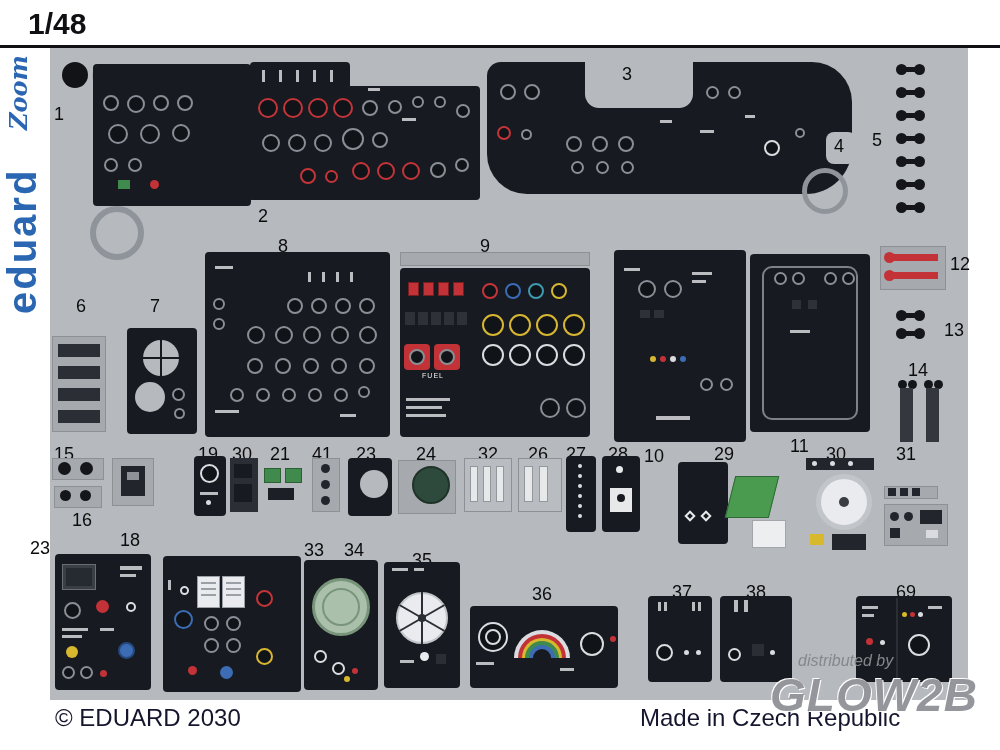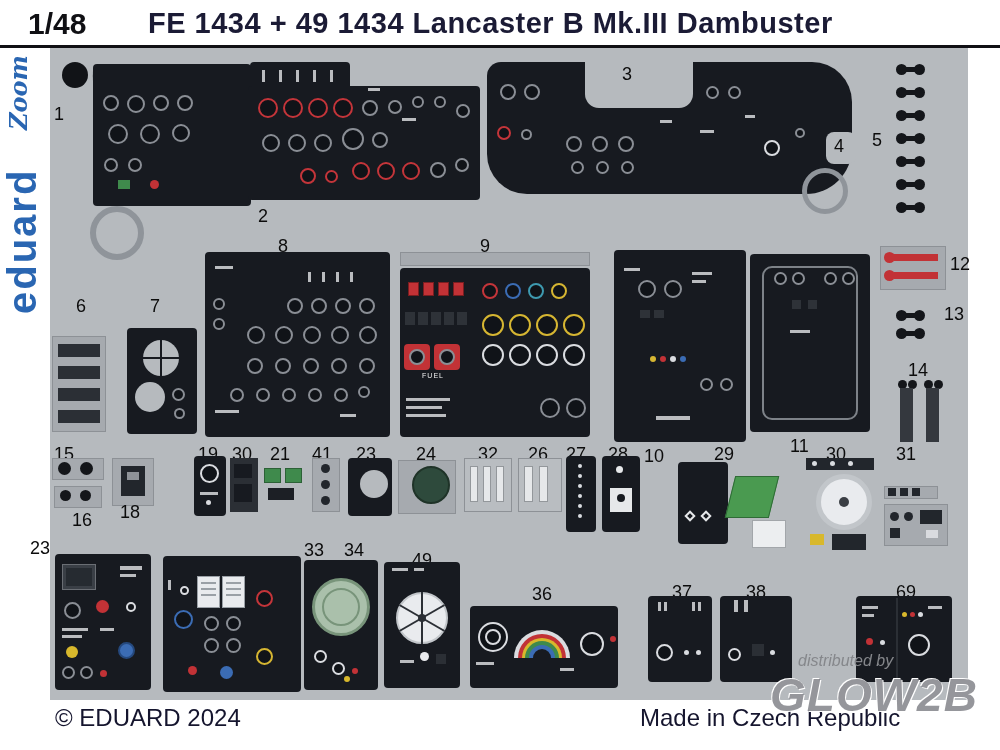--- a/index.html
+++ b/index.html
@@ -29,21 +29,20 @@
   .rb{position:absolute;left:514px;top:630px;width:56px;height:28px;overflow:hidden}
   .rb i{position:absolute;border-radius:50%;display:block}
 </style>
 </head>
 <body>
 
 <div id="page">
 
   <div class="header">
     <div class="scale">1/48</div>
-    <div class="title">FE 1434 + 49 1434 Lancaster B Mk.III Dambuster</div>
   </div>
 
   <div class="side">
     <div class="zoom-logo">Zoom</div>
     <div class="brand">eduard</div>
   </div>
 
   <div class="fret"></div>
 
   <div class="dot" style="left:62px;top:62px;width:26px;height:26px;background:#111317"></div>
@@ -260,21 +259,21 @@
   <div class="dot" style="left:884px;top:270px;width:11px;height:11px;background:#c23236"></div>
   <div class="abs" style="left:894px;top:272px;width:44px;height:7px;background:#c23236"></div>
   <div class="num" style="left:950px;top:254px">12</div>
 
   <div class="dot" style="left:896px;top:310px;width:11px;height:11px;background:#14161a"></div>
     <div class="dot" style="left:914px;top:310px;width:11px;height:11px;background:#14161a"></div>
     <div class="abs" style="left:902px;top:313px;width:14px;height:5px;background:#14161a"></div>
   <div class="dot" style="left:896px;top:328px;width:11px;height:11px;background:#14161a"></div>
     <div class="dot" style="left:914px;top:328px;width:11px;height:11px;background:#14161a"></div>
     <div class="abs" style="left:902px;top:331px;width:14px;height:5px;background:#14161a"></div>
-  <div class="num" style="left:944px;top:304px">13</div>
+  <div class="num" style="left:944px;top:320px">13</div>
 
   <div class="num" style="left:908px;top:360px">14</div>
   <div class="dot" style="left:898px;top:380px;width:9px;height:9px;background:#14161a"></div>
   <div class="dot" style="left:908px;top:380px;width:9px;height:9px;background:#14161a"></div>
   <div class="dot" style="left:924px;top:380px;width:9px;height:9px;background:#14161a"></div>
   <div class="dot" style="left:934px;top:380px;width:9px;height:9px;background:#14161a"></div>
   <div class="abs" style="left:900px;top:388px;width:13px;height:54px;background:#34383e"></div>
   <div class="abs" style="left:926px;top:388px;width:13px;height:54px;background:#34383e"></div>
 
   <div class="num" style="left:54px;top:444px">15</div>
@@ -282,21 +281,21 @@
   <div class="dot" style="left:58px;top:462px;width:13px;height:13px;background:#14161a"></div>
   <div class="dot" style="left:80px;top:462px;width:13px;height:13px;background:#14161a"></div>
   <div class="pl" style="left:54px;top:486px;width:48px;height:22px"></div>
   <div class="dot" style="left:60px;top:490px;width:11px;height:11px;background:#14161a"></div>
   <div class="dot" style="left:80px;top:490px;width:11px;height:11px;background:#14161a"></div>
   <div class="num" style="left:72px;top:510px">16</div>
 
   <div class="pl" style="left:112px;top:458px;width:42px;height:48px"></div>
   <div class="abs" style="left:121px;top:466px;width:24px;height:30px;background:#22262c"></div>
   <div class="abs" style="left:127px;top:472px;width:12px;height:8px;background:#8e9298"></div>
-  <div class="num" style="left:120px;top:502px">18</div>
+  <div class="num" style="left:120px;top:530px">18</div>
 
   <div class="num" style="left:198px;top:444px">19</div>
   <div class="p" style="left:194px;top:456px;width:32px;height:60px"></div>
   <div class="d wt" style="left:200px;top:464px;width:19px;height:19px"></div>
   <div class="sp" style="left:200px;top:492px;width:18px;height:3px"></div>
   <div class="dot" style="left:206px;top:500px;width:5px;height:5px;background:#d9dbdf"></div>
 
   <div class="num" style="left:232px;top:444px">30</div>
   <div class="abs" style="left:230px;top:458px;width:28px;height:54px;background:#2b2f35"></div>
   <div class="abs" style="left:234px;top:464px;width:18px;height:14px;background:#171a20"></div>
@@ -418,21 +417,21 @@
 
   <div class="num" style="left:344px;top:540px">34</div>
   <div class="p" style="left:304px;top:560px;width:74px;height:130px"></div>
   <div class="dot" style="left:312px;top:578px;width:58px;height:58px;background:#aac0ab;border:3px solid #78947a"></div>
   <div class="abs" style="left:322px;top:588px;width:38px;height:38px;border:2px solid #78947a;border-radius:50%"></div>
   <div class="d wt" style="left:314px;top:650px;width:13px;height:13px"></div>
   <div class="d wt" style="left:332px;top:662px;width:13px;height:13px"></div>
   <div class="dot" style="left:352px;top:668px;width:6px;height:6px;background:#c23236"></div>
   <div class="dot" style="left:344px;top:676px;width:6px;height:6px;background:#d8b82c"></div>
 
-  <div class="num" style="left:412px;top:550px">49</div>
+  <div class="num" style="left:412px;top:550px">35</div>
   <div class="p" style="left:384px;top:562px;width:76px;height:126px"></div>
   <div class="sp" style="left:392px;top:568px;width:16px;height:3px"></div>
   <div class="sp" style="left:414px;top:568px;width:10px;height:3px"></div>
   <div class="dot" style="left:396px;top:592px;width:52px;height:52px;background:#e9ebee;border:2px solid #c2c6ca"></div>
   <div class="abs" style="left:421px;top:592px;width:2px;height:52px;background:#2b2f35"></div>
   <div class="abs" style="left:421px;top:592px;width:2px;height:52px;background:#2b2f35;transform:rotate(60deg)"></div>
   <div class="abs" style="left:421px;top:592px;width:2px;height:52px;background:#2b2f35;transform:rotate(120deg)"></div>
   <div class="dot" style="left:418px;top:614px;width:8px;height:8px;background:#2b2f35"></div>
   <div class="dot" style="left:420px;top:652px;width:9px;height:9px;background:#e9ebee"></div>
   <div class="sp" style="left:400px;top:660px;width:14px;height:3px"></div>
@@ -479,19 +478,19 @@
   <div class="sp" style="left:862px;top:606px;width:16px;height:3px"></div>
   <div class="sp" style="left:862px;top:614px;width:12px;height:3px"></div>
   <div class="dot" style="left:866px;top:638px;width:7px;height:7px;background:#c23236"></div>
   <div class="dot" style="left:880px;top:640px;width:5px;height:5px;background:#d9dbdf"></div>
   <div class="dot" style="left:902px;top:612px;width:5px;height:5px;background:#d8b82c"></div>
   <div class="dot" style="left:910px;top:612px;width:5px;height:5px;background:#c23236"></div>
   <div class="dot" style="left:918px;top:612px;width:5px;height:5px;background:#d9dbdf"></div>
   <div class="d wt" style="left:908px;top:634px;width:22px;height:22px"></div>
   <div class="sp" style="left:928px;top:606px;width:14px;height:3px"></div>
 
-  <div class="footer-text" style="left:55px;top:704px">© EDUARD 2024</div>
+  <div class="footer-text" style="left:55px;top:704px">© EDUARD 2030</div>
   <div class="footer-text" style="left:640px;top:704px">Made in Czech Republic</div>
 
   <div class="wm-pre">distributed by</div>
   <div class="wm-brand">GLOW2B</div>
 
 </div>
 
 </body></html>

